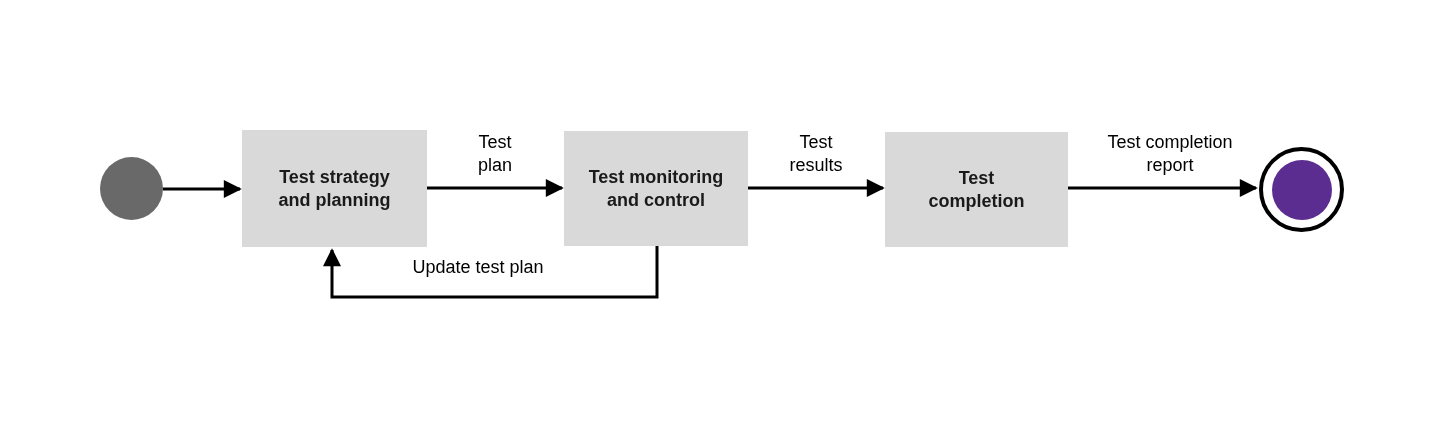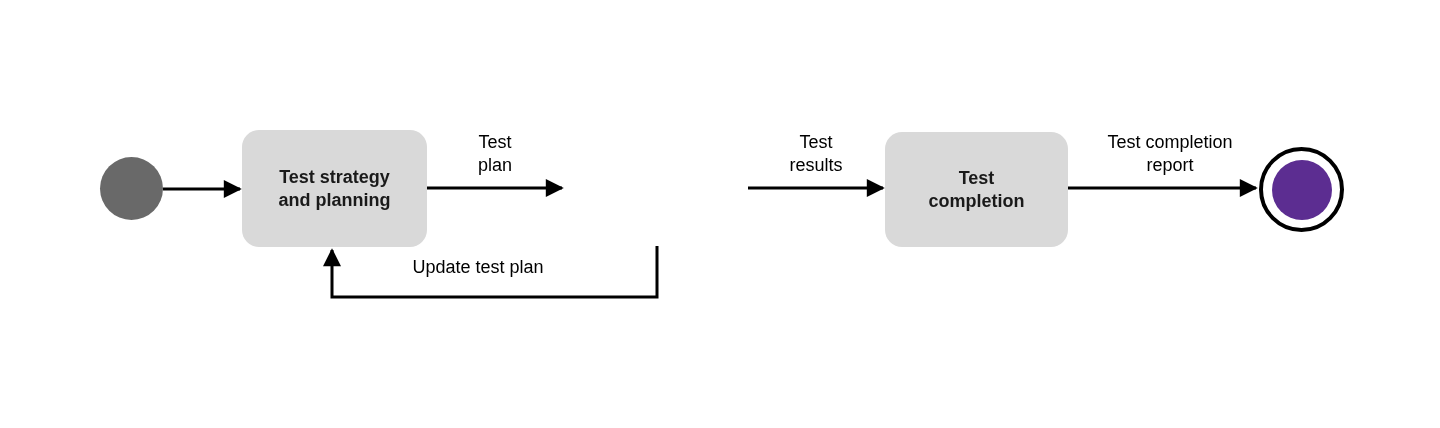--- a/index.html
+++ b/index.html
@@ -22,21 +22,21 @@
   svg.edges line, svg.edges polyline {
     stroke: var(--arrow, #000000);
     stroke-width: 3;
     fill: none;
   }
   svg.edges marker path { fill: var(--arrow, #000000); }
 
   .activity {
     position: absolute;
     background: var(--box-fill, #d9d9d9);
-    border-radius: 17px;
+    border-radius: 0;
     display: flex;
     align-items: center;
     justify-content: center;
     text-align: center;
   }
   .activity .activity-label {
     font-size: 18px;
     line-height: 23px;
     font-weight: 700;
     color: var(--box-text, #1a1a1a);
@@ -103,20 +103,24 @@
     <polyline points="657,246 657,297 332,297 332,250" marker-end="url(#ah)"></polyline>
   </svg>
 
   <div class="start-node"></div>
 
   <div class="activity box-strategy">
     <span class="activity-label">Test strategy
 and planning</span>
   </div>
 
+  <div class="activity box-monitoring">
+    <span class="activity-label">Test monitoring
+and control</span>
+  </div>
 
   <div class="activity box-completion">
     <span class="activity-label">Test
 completion</span>
   </div>
 
   <div class="edge-label label-test-plan">Test
 plan</div>
 
   <div class="edge-label label-test-results">Test

